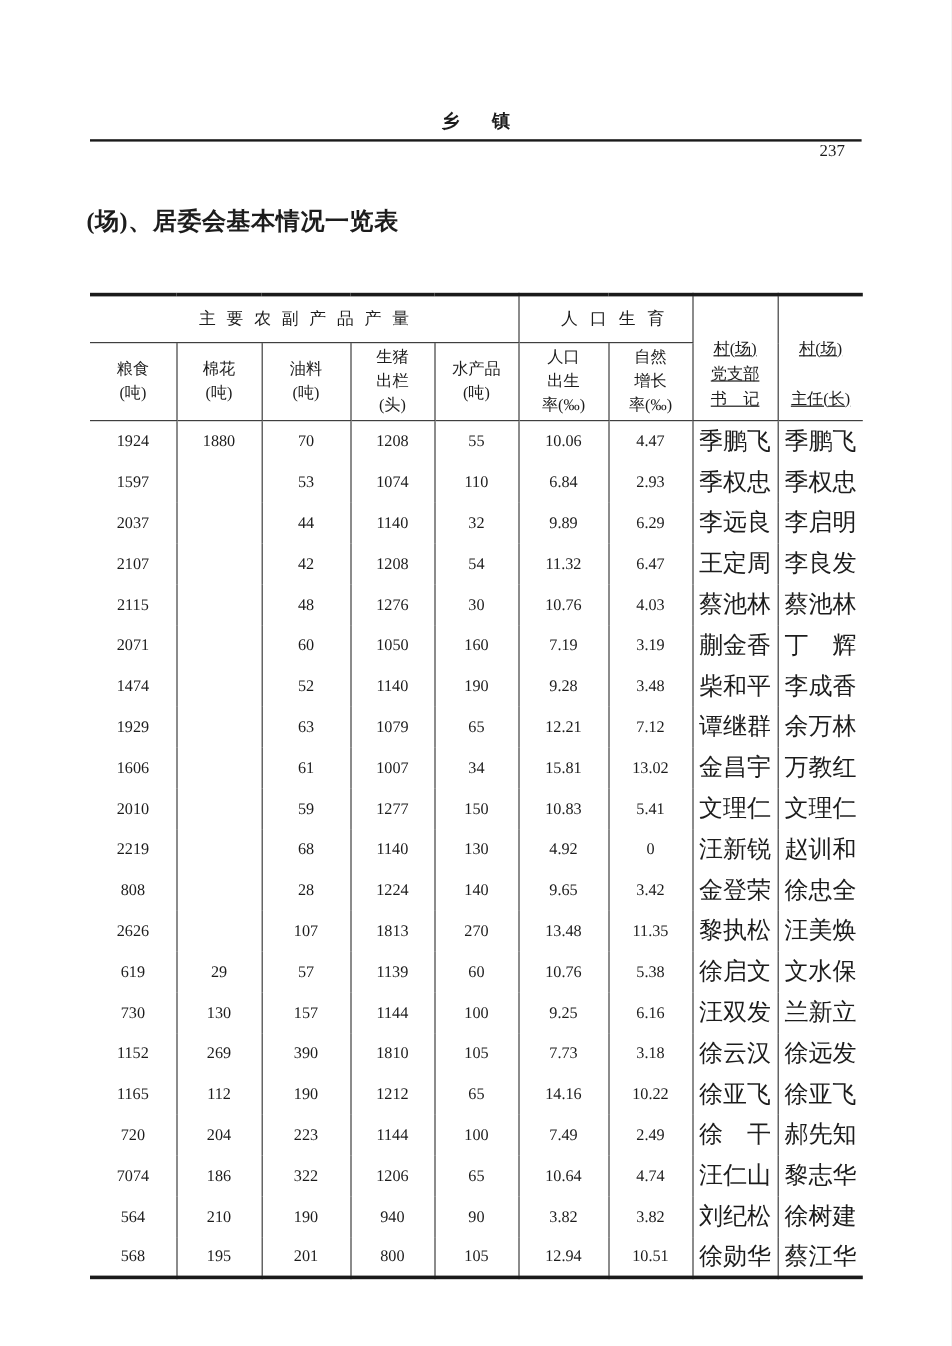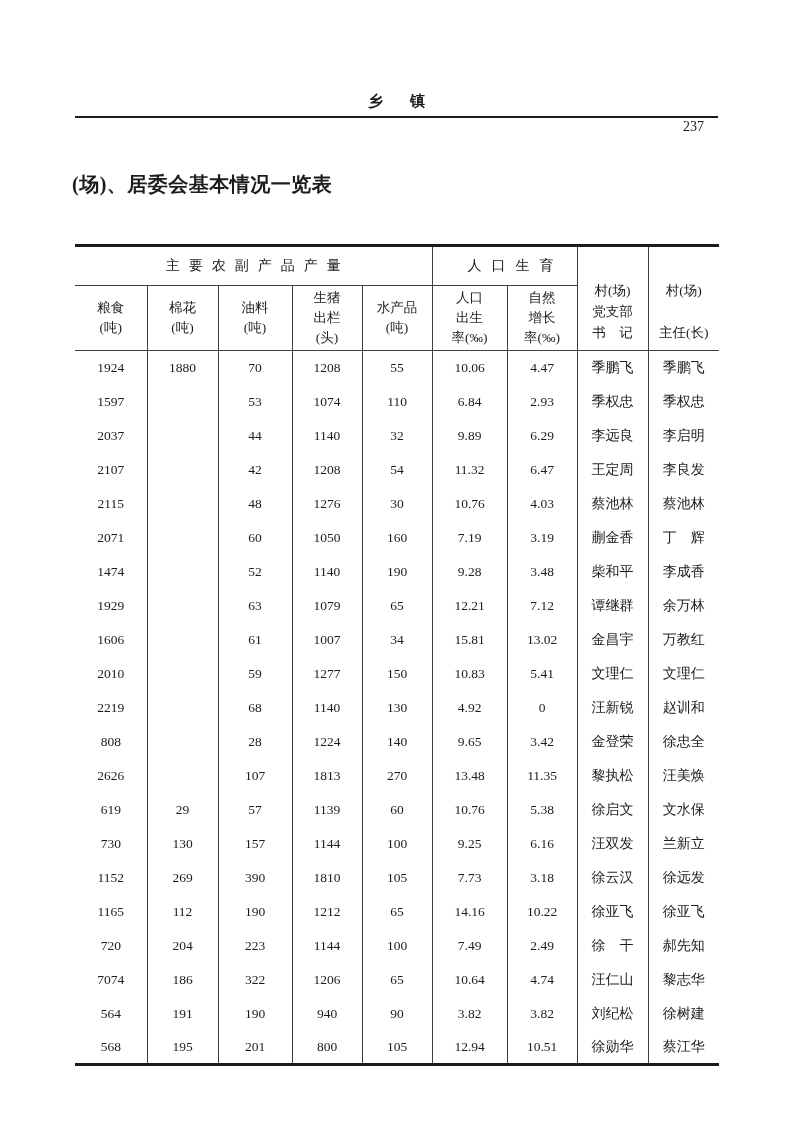--- a/index.html
+++ b/index.html
@@ -50,25 +50,25 @@
   tr.sub-row { height:64px; }
   .datatable tbody tr { height:34px; }
   th.group { border-bottom:1px solid #3f3f3f; font-size:14px; }
   th.g1 { letter-spacing:9px; padding-left:9px; }
   th.g2 { letter-spacing:10px; padding-left:22px; }
   th.sub, th.tail { border-bottom:1px solid #3f3f3f; font-size:13.5px; }
   .hl { display:flex; flex-direction:column; height:100%; box-sizing:border-box; }
   .hl span { display:block; line-height:20px; }
   .hl.two { justify-content:space-between; padding:8px 0; }
   .hl.three { justify-content:space-around; padding:2px 0; }
-  .hl.tailhl { justify-content:flex-start; padding-top:25px; }
+  .hl.tailhl { justify-content:flex-start; padding-top:25px;text-decoration:underline; }
   .hl.tailhl span { line-height:21px; }
   th.tail2 .hl.tailhl span + span { margin-top:21px; }
   .datatable td { font-size:13.5px; }
-  .datatable td.name-cell { font-size:14px; }
+  .datatable td.name-cell { font-size:20px; }
 </style>
 </head>
 <body>
 
 <div class="page">
   <div class="running-head">乡　镇</div>
   <div class="page-number">237</div>
   <div class="head-rule"></div>
   <div class="doc-title">(场)、居委会基本情况一览表</div>
 
@@ -356,21 +356,21 @@
             <td class="value-cell">322</td>
             <td class="value-cell">1206</td>
             <td class="value-cell">65</td>
             <td class="value-cell">10.64</td>
             <td class="value-cell">4.74</td>
             <td class="name-cell">汪仁山</td>
             <td class="name-cell">黎志华</td>
           </tr>
           <tr>
             <td class="value-cell">564</td>
-            <td class="value-cell">191</td>
+            <td class="value-cell">210</td>
             <td class="value-cell">190</td>
             <td class="value-cell">940</td>
             <td class="value-cell">90</td>
             <td class="value-cell">3.82</td>
             <td class="value-cell">3.82</td>
             <td class="name-cell">刘纪松</td>
             <td class="name-cell">徐树建</td>
           </tr>
           <tr>
             <td class="value-cell">568</td>

